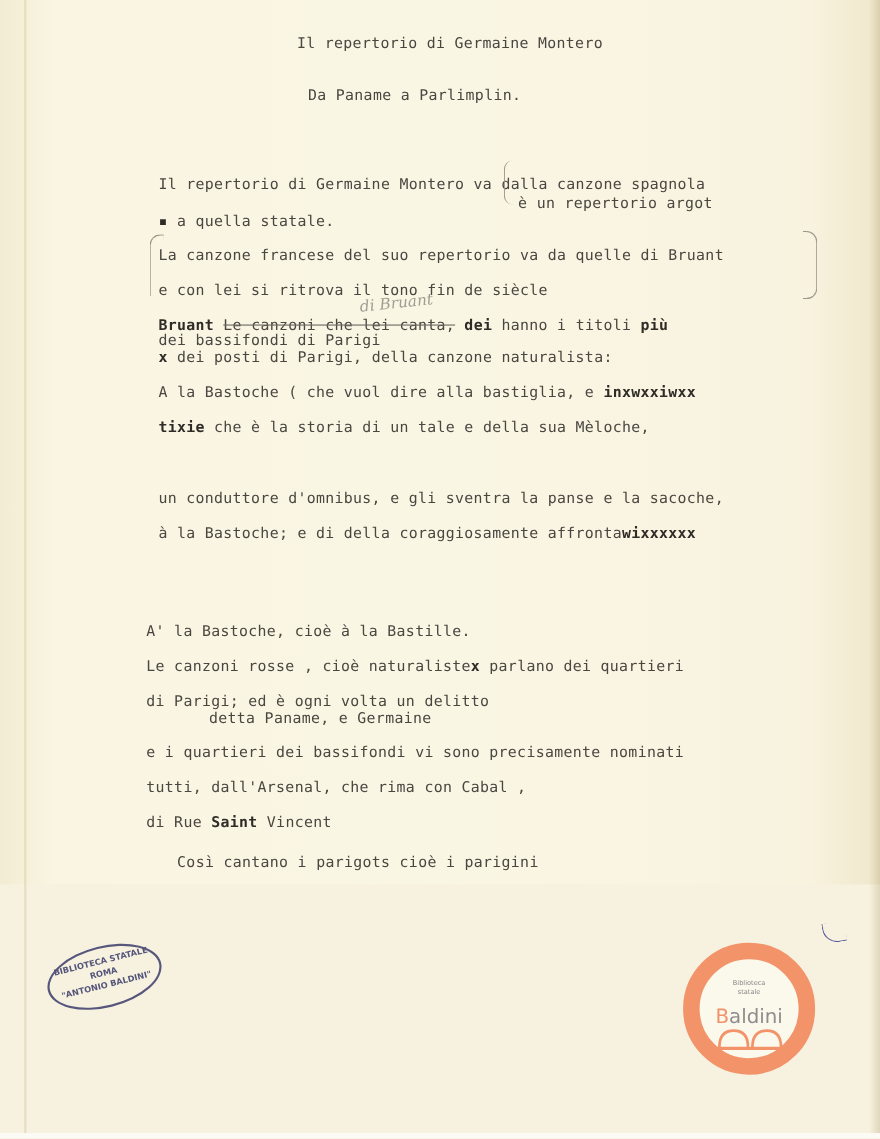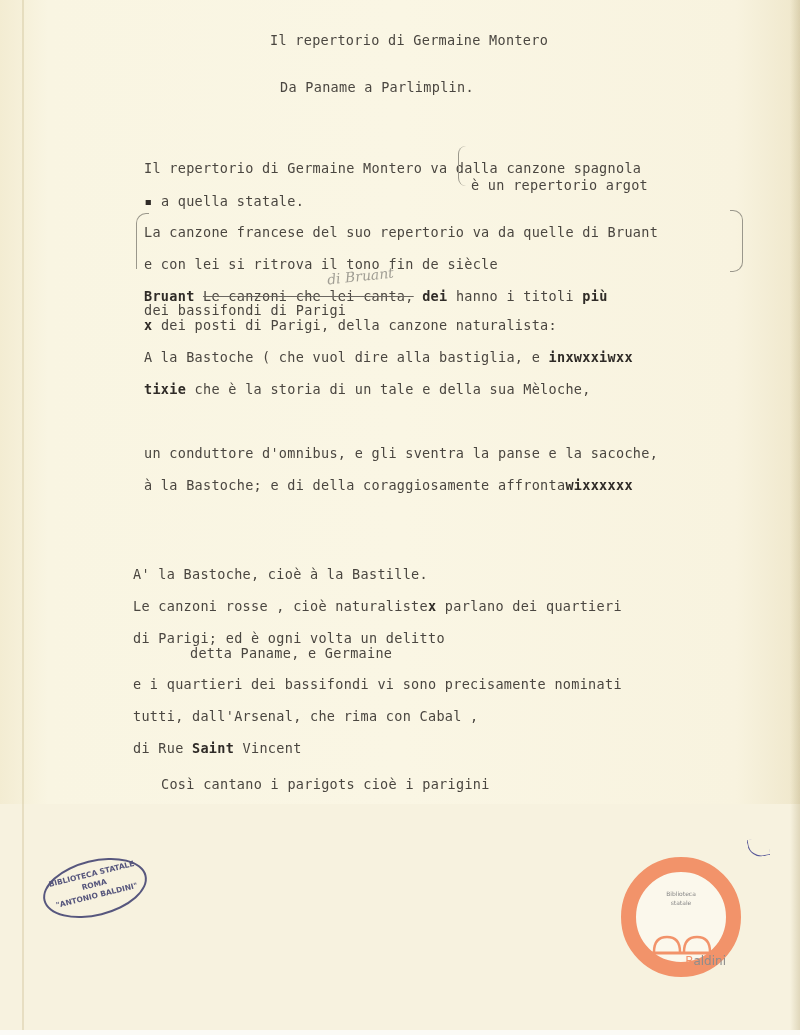--- a/index.html
+++ b/index.html
@@ -40,21 +40,21 @@
       transform: rotate(-14deg);
       color: #55557c; font-family: "DejaVu Sans", sans-serif; font-size: 7.5px; font-weight: bold;
       text-align: center; line-height: 11px; padding-top: 6px; box-sizing: border-box;
     }
     .logo {
       position: absolute; left: 621px; top: 857px; width: 120px; height: 120px;
       border-radius: 50%; border: 15px solid #f2936a; box-sizing: border-box;
       background: #fbf8ec;
     }
     .logo-small { position:absolute; left:0; width:100%; text-align:center; font-family:"DejaVu Sans",sans-serif; font-size:6px; color:#888; }
-    .logo-name { position:absolute; left:0; top:42px; width:100%; text-align:right; font-family:"DejaVu Sans",sans-serif; font-size:12px; color:#8d8d8d;margin-top:40px; }
+    .logo-name { position:absolute; left:0; top:42px; width:100%; text-align:center; font-family:"DejaVu Sans",sans-serif; font-size:18px; color:#8d8d8d; }
     .logo-name .first { color:#f2936a; }
     .bracket { position:absolute; border:1.5px solid #9a978b; }
   </style>
 </head>
 <body>
 
 <div class="page">
   <div class="edge-left"></div>
   <div class="edge-right"></div>
 

